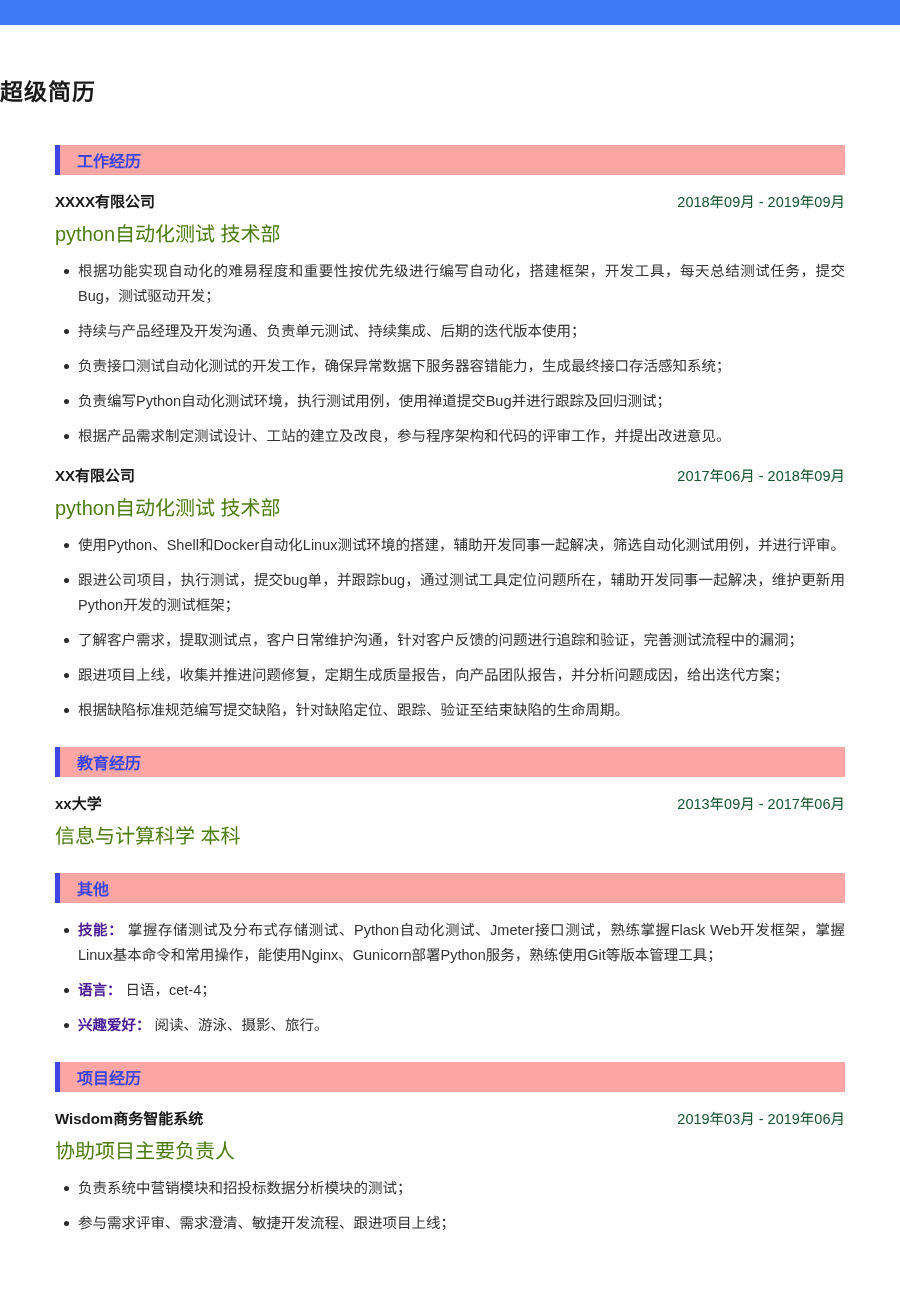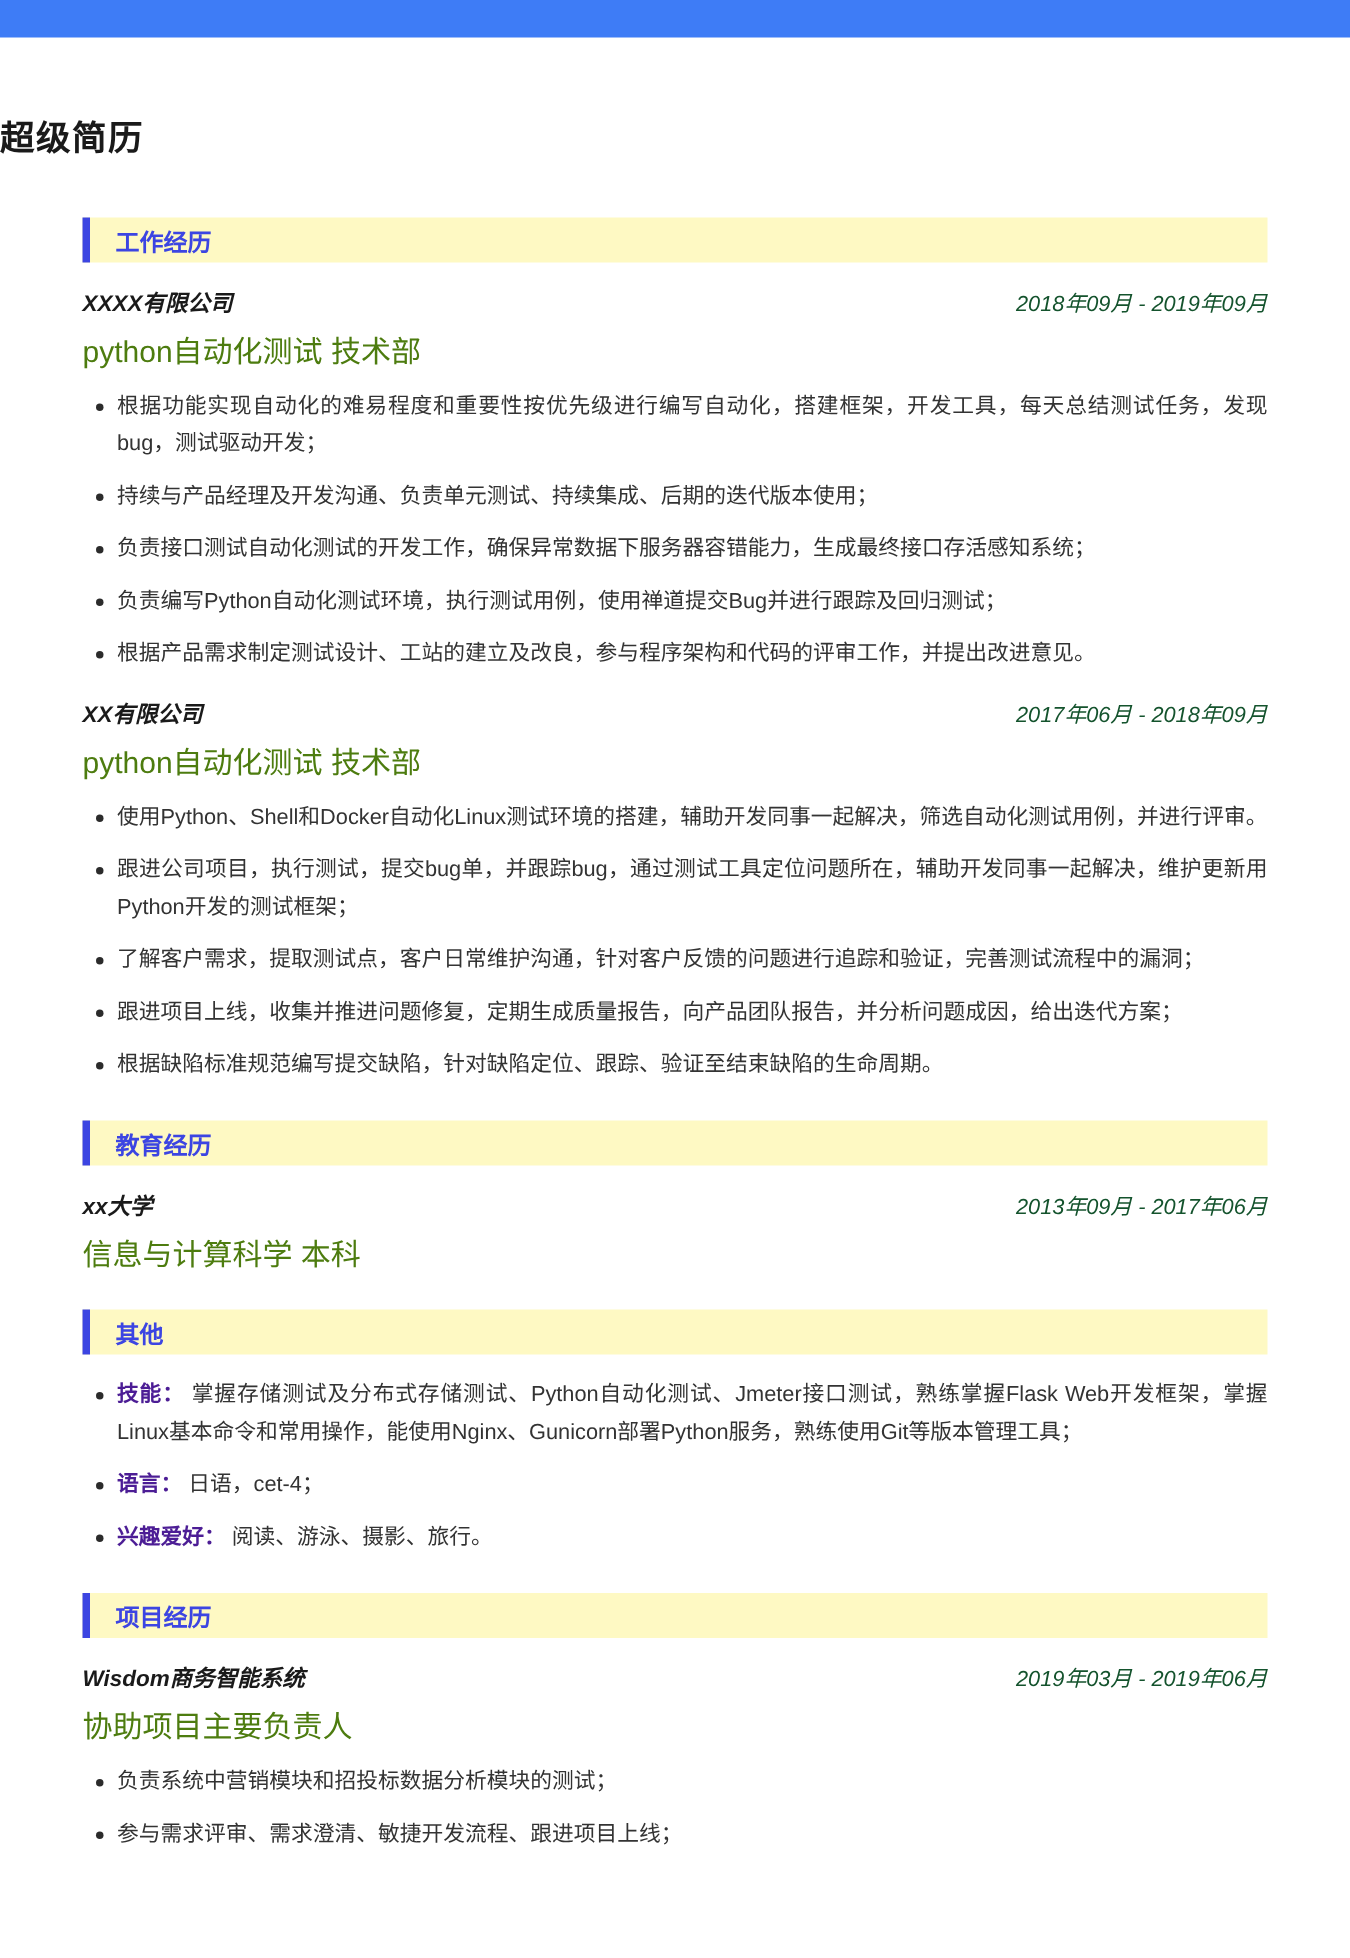--- a/index.html
+++ b/index.html
@@ -24,37 +24,36 @@
     color: #1a1a1a;
     letter-spacing: 1px;
   }
   .resume {
     padding: 38px 55px 0 55px;
   }
   .section { margin-top: 0; }
   .section + .section { margin-top: 24px; }
   .sec-head {
     height: 30px;
-    background: #fef9c3;
+    background: #fca5a5;
     border-left: 5px solid #3C45E2;
     display: flex;
     align-items: center;
   }
   .sec-title {
     margin: 0 0 0 17px;
     font-size: 16px;
     font-weight: bold;
     color: #3C45E2;
   }
   .entry { margin-top: 15px; }
   .entry-head {
     display: flex;
     justify-content: space-between;
     align-items: center;
-    font-style: italic;
   }
   .entry-name {
     margin: 0;
     font-size: 15px;
     font-weight: bold;
     color: #1a1a1a;
   }
   .entry-date {
     font-size: 14.5px;
     color: #14532d;
@@ -105,21 +104,21 @@
       <h2 class="sec-title">工作经历</h2>
     </div>
 
     <article class="entry">
       <div class="entry-head">
         <h3 class="entry-name">XXXX有限公司</h3>
         <span class="entry-date">2018年09月 - 2019年09月</span>
       </div>
       <div class="entry-sub">python自动化测试 技术部</div>
       <ul class="bullets">
-        <li>根据功能实现自动化的难易程度和重要性按优先级进行编写自动化，搭建框架，开发工具，每天总结测试任务，发现bug，测试驱动开发；</li>
+        <li>根据功能实现自动化的难易程度和重要性按优先级进行编写自动化，搭建框架，开发工具，每天总结测试任务，提交Bug，测试驱动开发；</li>
         <li>持续与产品经理及开发沟通、负责单元测试、持续集成、后期的迭代版本使用；</li>
         <li>负责接口测试自动化测试的开发工作，确保异常数据下服务器容错能力，生成最终接口存活感知系统；</li>
         <li>负责编写Python自动化测试环境，执行测试用例，使用禅道提交Bug并进行跟踪及回归测试；</li>
         <li>根据产品需求制定测试设计、工站的建立及改良，参与程序架构和代码的评审工作，并提出改进意见。</li>
       </ul>
     </article>
 
     <article class="entry">
       <div class="entry-head">
         <h3 class="entry-name">XX有限公司</h3>

